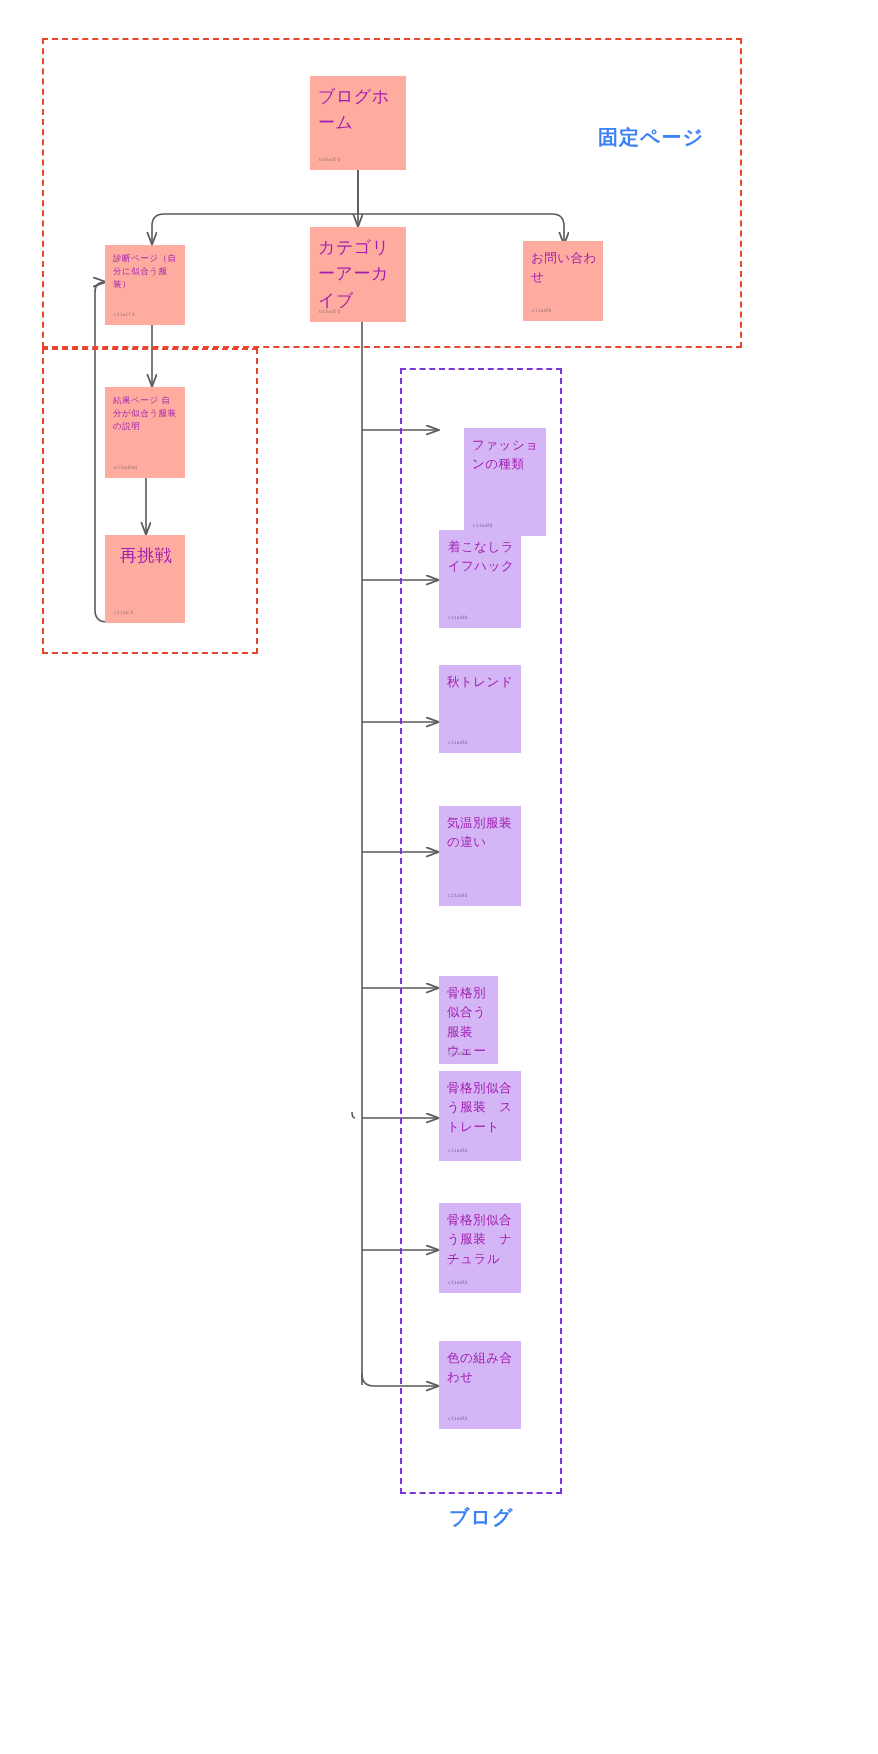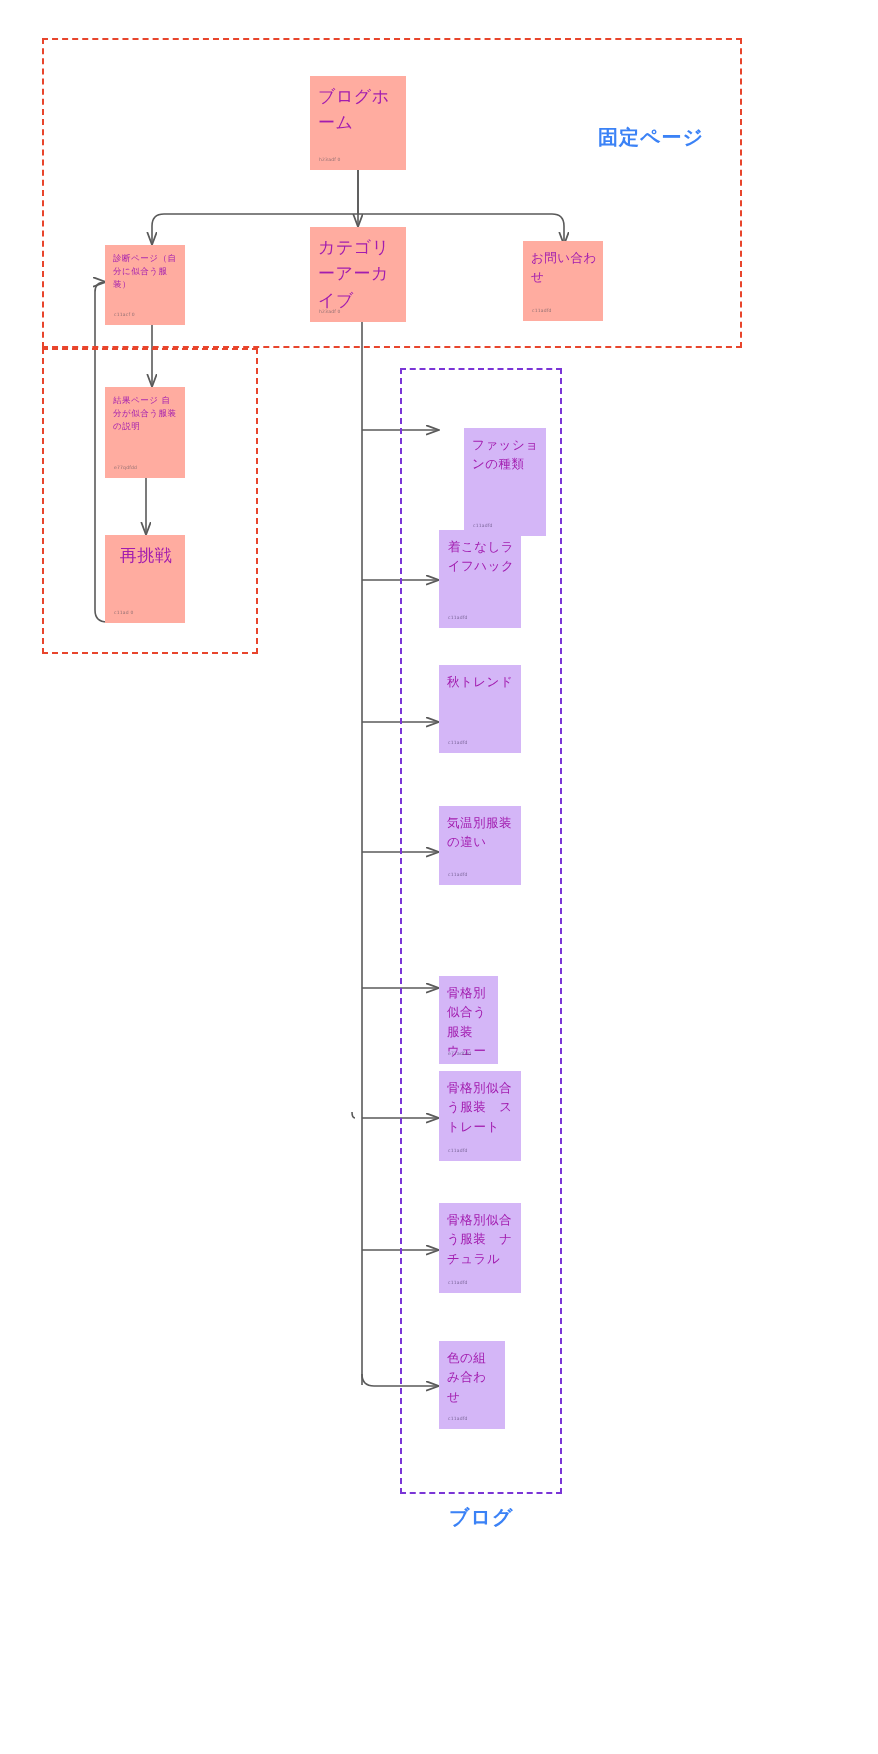--- a/index.html
+++ b/index.html
@@ -120,38 +120,38 @@
   <div class="node purple s-md" style="left:439px;top:530px;width:82px;height:98px;text-align:center;">
     <div class="title">着こなしライフハック</div>
     <div class="meta">c11adfd</div>
   </div>
 
   <div class="node purple s-md" style="left:439px;top:665px;width:82px;height:88px;padding-left:26px;">
     <div class="title">秋トレンド</div>
     <div class="meta">c11adfd</div>
   </div>
 
-  <div class="node purple s-md" style="left:439px;top:806px;width:82px;height:79px;">
+  <div class="node purple s-md" style="left:439px;top:806px;width:82px;height:100px;">
     <div class="title">気温別服装の違い</div>
     <div class="meta">c11adfd</div>
   </div>
 
   <div class="node purple s-md" style="left:439px;top:976px;width:59px;height:88px;">
     <div class="title">骨格別似合う服装　ウェーブ</div>
     <div class="meta">e77adfdd</div>
   </div>
 
   <div class="node purple s-md" style="left:439px;top:1071px;width:82px;height:90px;">
     <div class="title">骨格別似合う服装　ストレート</div>
     <div class="meta">c11adfd</div>
   </div>
 
   <div class="node purple s-md" style="left:439px;top:1203px;width:82px;height:90px;">
     <div class="title">骨格別似合う服装　ナチュラル</div>
     <div class="meta">c11adfd</div>
   </div>
 
-  <div class="node purple s-md" style="left:439px;top:1341px;width:66px;height:88px;">
+  <div class="node purple s-md" style="left:439px;top:1341px;width:82px;height:88px;">
     <div class="title">色の組み合わせ</div>
     <div class="meta">c11adfd</div>
   </div>
 
 </div>
 
 </body></html>

